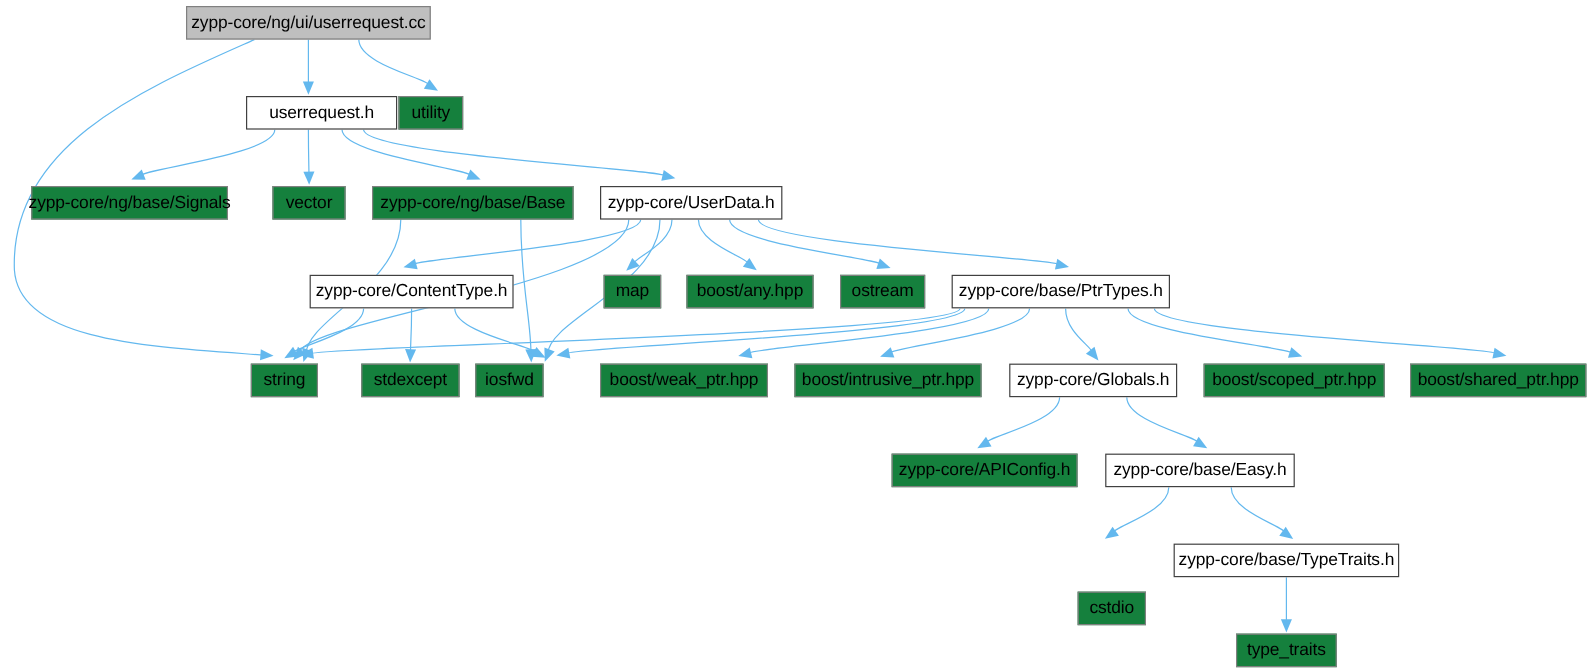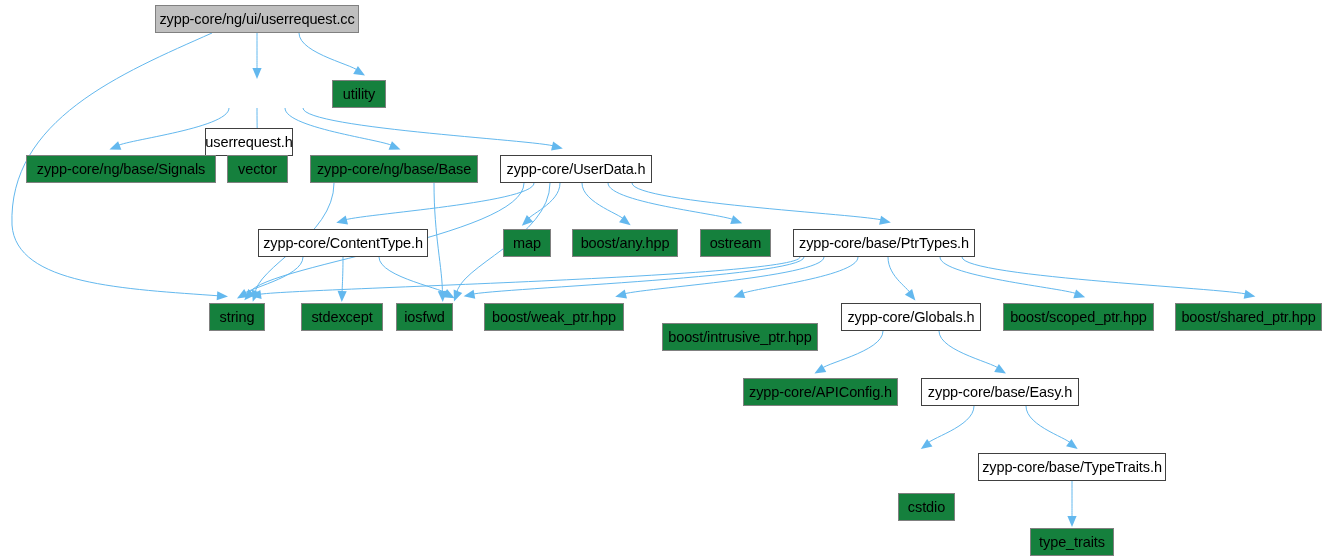--- a/index.html
+++ b/index.html
@@ -118,27 +118,27 @@
       <polygon points="920.7876063703736,449.0458075856625 927.1055513749226,438.9342512801527 932.4228984875075,446.44196862194735" fill="#63b8ee"></polygon>
       <path d="M1026,406 C1026,427.15 1072,438.9 1072,445" fill="none" stroke="#63b8ee" stroke-width="1"></path>
       <polygon points="1077.6640245012138,449.11325010784054 1066.0604216427255,446.3716446106031 1071.4664074987445,438.9274981232935" fill="#63b8ee"></polygon>
       <path d="M1072,481 C1072,502.15 1072,513.9 1072,520" fill="none" stroke="#63b8ee" stroke-width="1"></path>
       <polygon points="1072,527 1067.4,516 1076.6,516" fill="#63b8ee"></polygon>
     </svg>
   <div id="node-layer">
       <div class="gnode root" style="left: 155px; top: 5px; width: 204px;">
         <span class="gnode-label">zypp-core/ng/ui/userrequest.cc</span>
       </div>
-      <div class="gnode" style="left: 205px; top: 80px; width: 88px; margin-top: 48px;">
+      <div class="gnode" style="left: 205px; top: 80px; width: 126px;">
         <span class="gnode-label">userrequest.h</span>
       </div>
       <div class="gnode sys" style="left: 332px; top: 80px; width: 54px;">
         <span class="gnode-label">utility</span>
       </div>
-      <div class="gnode sys" style="left: 26px; top: 155px; width: 190px;">
+      <div class="gnode sys" style="left: 26px; top: 155px; width: 164px;">
         <span class="gnode-label">zypp-core/ng/base/Signals</span>
       </div>
       <div class="gnode sys" style="left: 227px; top: 155px; width: 61px;">
         <span class="gnode-label">vector</span>
       </div>
       <div class="gnode sys" style="left: 310px; top: 155px; width: 168px;">
         <span class="gnode-label">zypp-core/ng/base/Base</span>
       </div>
       <div class="gnode" style="left: 500px; top: 155px; width: 152px;">
         <span class="gnode-label">zypp-core/UserData.h</span>
@@ -160,24 +160,24 @@
       </div>
       <div class="gnode sys" style="left: 209px; top: 303px; width: 56px;">
         <span class="gnode-label">string</span>
       </div>
       <div class="gnode sys" style="left: 301px; top: 303px; width: 82px;">
         <span class="gnode-label">stdexcept</span>
       </div>
       <div class="gnode sys" style="left: 396px; top: 303px; width: 57px;">
         <span class="gnode-label">iosfwd</span>
       </div>
-      <div class="gnode sys" style="left: 484px; top: 303px; width: 140px;">
+      <div class="gnode sys" style="left: 500px; top: 303px; width: 140px;">
         <span class="gnode-label">boost/weak_ptr.hpp</span>
       </div>
-      <div class="gnode sys" style="left: 662px; top: 303px; width: 156px; margin-top: 20px;">
+      <div class="gnode sys" style="left: 662px; top: 303px; width: 156px;">
         <span class="gnode-label">boost/intrusive_ptr.hpp</span>
       </div>
       <div class="gnode" style="left: 841px; top: 303px; width: 140px;">
         <span class="gnode-label">zypp-core/Globals.h</span>
       </div>
       <div class="gnode sys" style="left: 1003px; top: 303px; width: 151px;">
         <span class="gnode-label">boost/scoped_ptr.hpp</span>
       </div>
       <div class="gnode sys" style="left: 1175px; top: 303px; width: 147px;">
         <span class="gnode-label">boost/shared_ptr.hpp</span>

